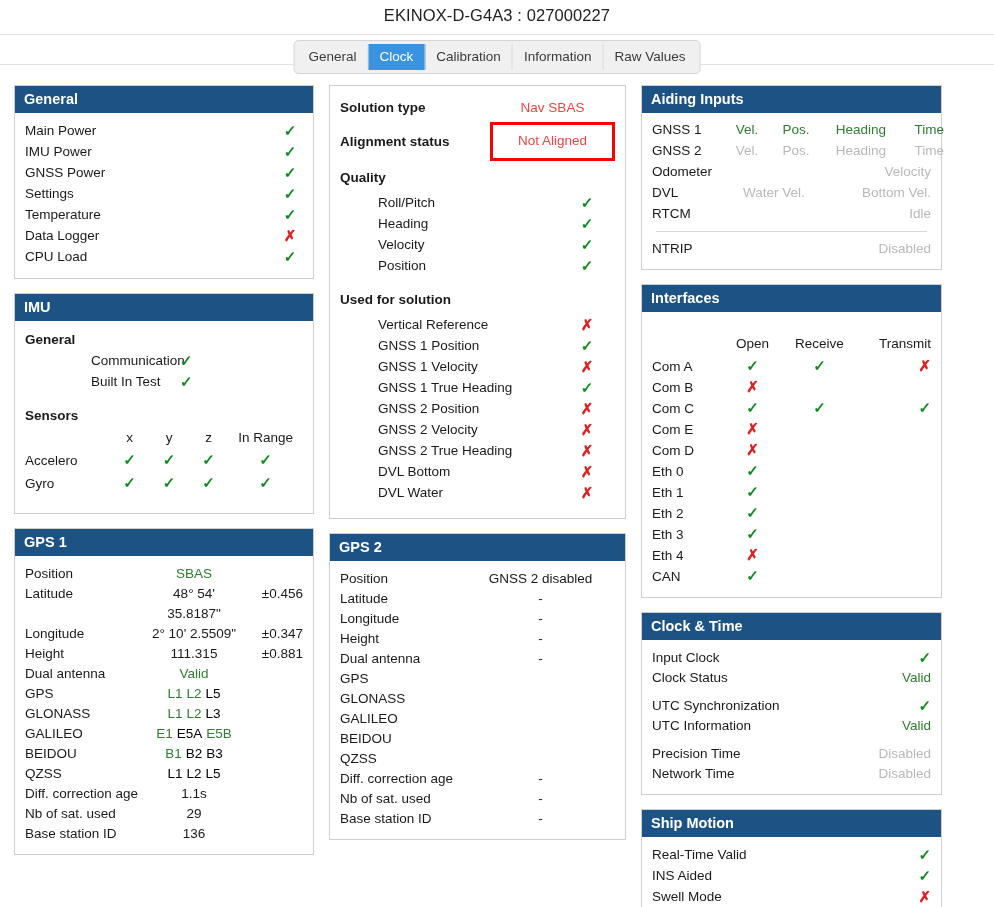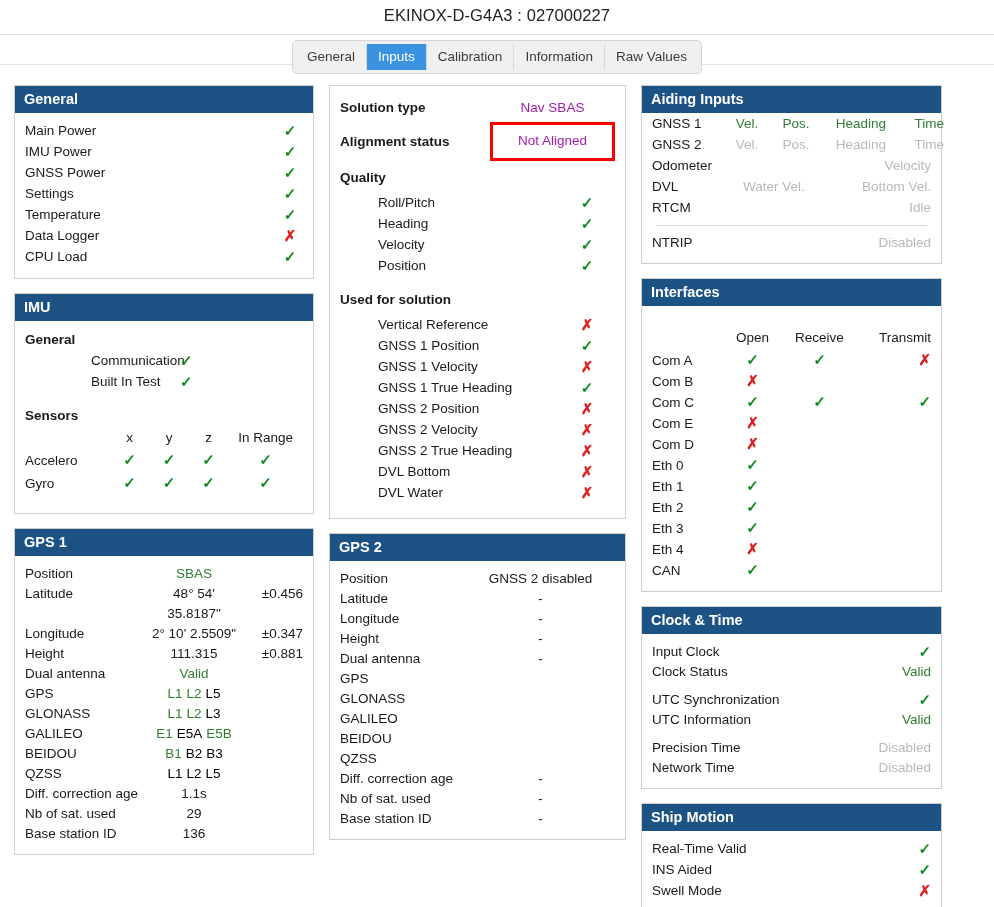--- a/index.html
+++ b/index.html
@@ -105,21 +105,21 @@
   }
 
   
   .ok  { color: #0f8a1e; font-size: 15px; font-weight: bold; }
   .bad { color: #e02020; font-size: 15px; font-weight: bold; }
 
   
   .green    { color: #2e7d32; }
   .grey     { color: #000000; }
   .grey-mid { color: #b8b8b8; }
-  .orange   { color: #a21caf; }
+  .orange   { color: #ef4444; }
   .plain    { color: #1a1a1a; }
 
   
   .gen-row {
     display: flex;
     line-height: 20px;
   }
   .gen-row .lbl { flex: 1 1 auto; }
   .gen-row .mark { flex: 0 0 26px; text-align: center; }
 
@@ -213,21 +213,21 @@
 </head>
 <body>
 
 <div class="page-title">EKINOX-D-G4A3 : 027000227</div>
 <hr class="hr-top">
 
 <div class="tabbar-wrap">
   <div class="tabbar-line"></div>
   <div class="tabbar" id="tabbar">
       <div class="tab">General</div>
-      <div class="tab active">Inputs</div>
+      <div class="tab active">Clock</div>
       <div class="tab">Calibration</div>
       <div class="tab">Information</div>
       <div class="tab">Raw Values</div>
     </div>
 </div>
 
 <div class="columns">
 
   <div class="col col-1">
 
@@ -535,21 +535,21 @@
    </div>
         </div>
     </div>
 
   </div>
 
   <div class="col col-3">
 
     <div class="panel">
       <div class="panel-head">Aiding Inputs</div>
-      <div class="panel-body" style="padding-top:0">
+      <div class="panel-body" style="padding-top:6px">
 
         <div class="aid-row">
           <span class="k">GNSS 1</span>
           <span class="c aid-vel green">Vel.</span>
           <span class="c aid-pos green">Pos.</span>
           <span class="c aid-head green">Heading</span>
           <span class="aid-time green">Time</span>
         </div>
 
         <div class="aid-row">

